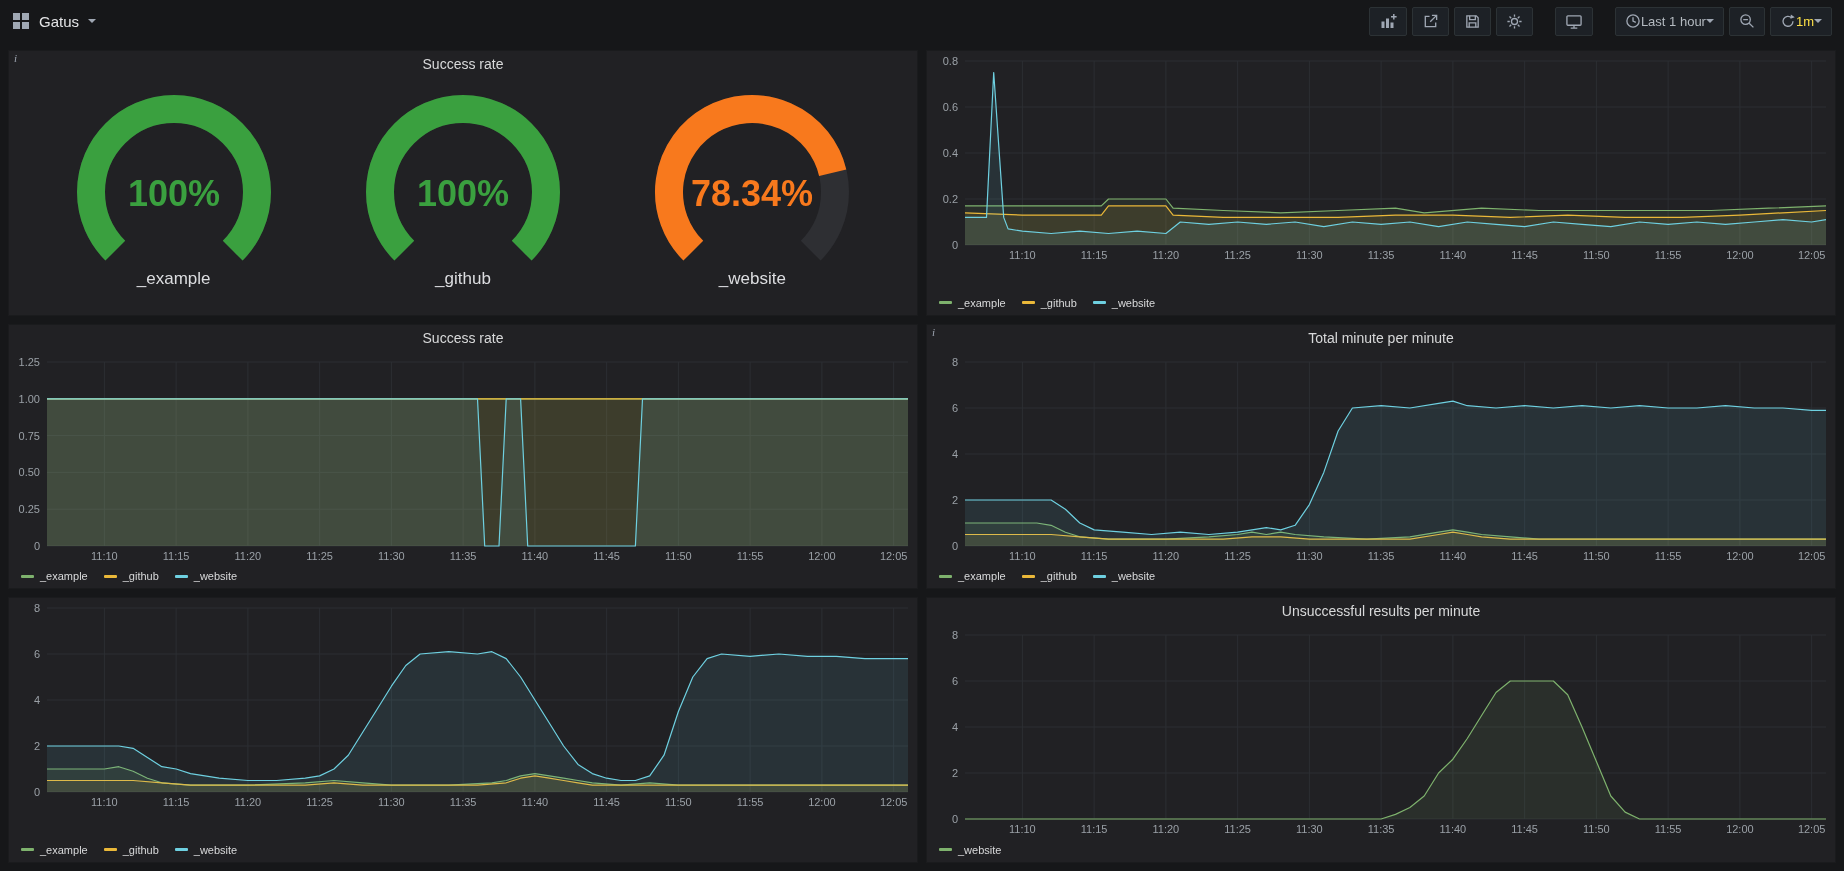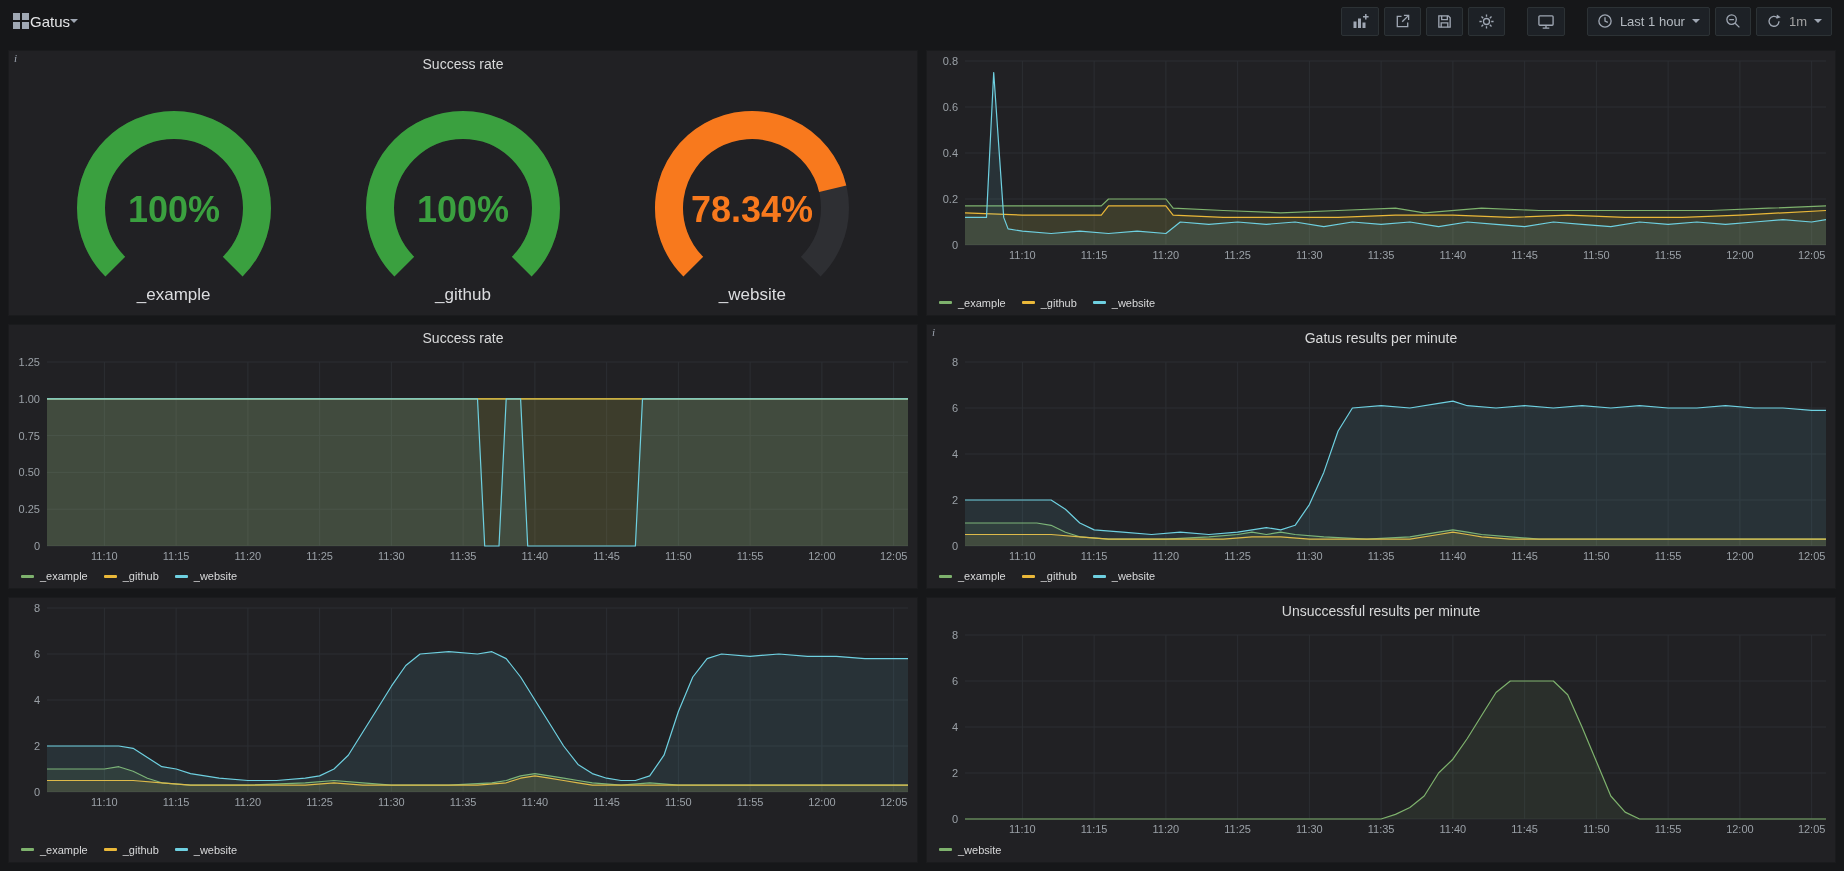--- a/index.html
+++ b/index.html
@@ -1,37 +1,37 @@
 <!DOCTYPE html>
 <html><head>
 <meta charset="utf-8">
 <style>
   *{box-sizing:border-box;margin:0;padding:0}
   html,body{width:1844px;height:871px;background:#161719;font-family:"Liberation Sans",sans-serif;color:#d8d9da;overflow:hidden}
   
   .navbar{height:42px;display:flex;align-items:center;padding:0 12px;background:#161719}
-  .nav-left{display:flex;align-items:center;cursor:pointer}
+  .nav-left{display:flex;align-items:center;gap:9px;cursor:pointer}
   .nav-title{font-size:15px;color:#e3e4e6}
   .caret{width:0;height:0;border-left:4px solid transparent;border-right:4px solid transparent;border-top:4px solid #9fa7b3;display:inline-block}
   .nav-right{margin-left:auto;display:flex;align-items:center;gap:5px}
-  .nav-btn{height:29px;display:flex;align-items:center;gap:7px;padding:0 9px;background:#1d2126;border:1px solid #2c3235;border-radius:2px;color:#b4bac0;font-size:13px;cursor:pointer}
+  .nav-btn{height:29px;display:flex;align-items:center;padding:0 9px;background:#1d2126;border:1px solid #2c3235;border-radius:2px;color:#b4bac0;font-size:13px;cursor:pointer}
   .nav-btn svg{display:block}
   .gap{width:12px}
-  .refresh-interval{color:#a3a3a3}
+  .refresh-interval{color:#fde047}
   
   .dash{height:829px;padding:8px;display:grid;grid-template-columns:1fr 1fr;grid-template-rows:repeat(3,1fr);gap:8px}
   .panel{background:#212124;border:1px solid #1a1b1d;position:relative;display:flex;flex-direction:column;min-height:0}
   .panel-title{height:27px;line-height:27px;text-align:center;font-size:14px;font-weight:500;color:#d8d9da;flex:0 0 auto;cursor:pointer}
   .chart{flex:1 1 auto;min-height:0;cursor:crosshair}
   .legend{flex:0 0 auto;height:24px;display:flex;align-items:center;gap:16px;padding:0 12px;font-size:11px;color:#d8d9da}
   .legend-item{display:flex;align-items:center;cursor:pointer}
   .legend-item .chip{display:inline-block;width:13px;height:3px;margin-right:6px;border-radius:1px}
   .info-corner{position:absolute;top:0;left:0;width:18px;height:18px;font-size:11px;font-style:italic;font-family:"Liberation Serif",serif;color:#9fa7b3;padding:1px 0 0 5px;cursor:pointer;z-index:2}
   
-  .gauges{flex:1 1 auto;display:flex;align-items:flex-end;justify-content:space-around;padding:0 20px 10px 20px;min-height:0}
+  .gauges{flex:1 1 auto;display:flex;align-items:center;justify-content:space-around;padding:0 20px 10px 20px;min-height:0}
   .gauge{display:flex;flex-direction:column;align-items:center}
   .gauge-label{font-size:17px;color:#dcdde0;margin-top:0px}
   
   text.tick{fill:#9aa0a6;font-size:11px;font-family:"Liberation Sans",sans-serif}
   line.gl{stroke:#2c2e33;stroke-width:1}
 </style>
 </head>
 <body>
 
 <div class="navbar">
@@ -256,21 +256,21 @@
         </span>
         <span class="legend-item">
           <span class="chip" style="background: rgb(110, 208, 224);"></span>
           <span>_website</span>
         </span>
       </div>
   </div>
 
   <div class="panel">
     <div class="info-corner">i</div>
-    <div class="panel-title">Gatus results per minute</div>
+    <div class="panel-title">Total minute per minute</div>
     <div class="chart"><svg width="908" height="213">
           <line x1="38" x2="899" y1="194" y2="194" class="gl"></line>
           <text x="31" y="198" class="tick" text-anchor="end">0</text>
           <line x1="38" x2="899" y1="148" y2="148" class="gl"></line>
           <text x="31" y="152" class="tick" text-anchor="end">2</text>
           <line x1="38" x2="899" y1="102" y2="102" class="gl"></line>
           <text x="31" y="106" class="tick" text-anchor="end">4</text>
           <line x1="38" x2="899" y1="56" y2="56" class="gl"></line>
           <text x="31" y="60" class="tick" text-anchor="end">6</text>
           <line x1="38" x2="899" y1="10" y2="10" class="gl"></line>

